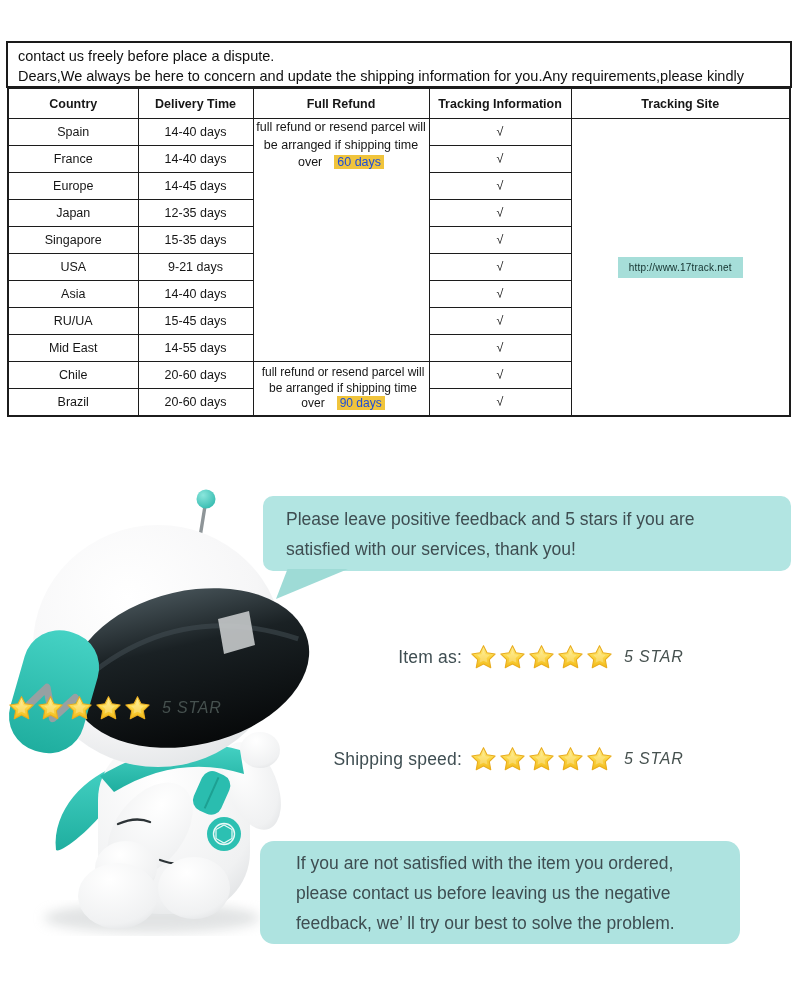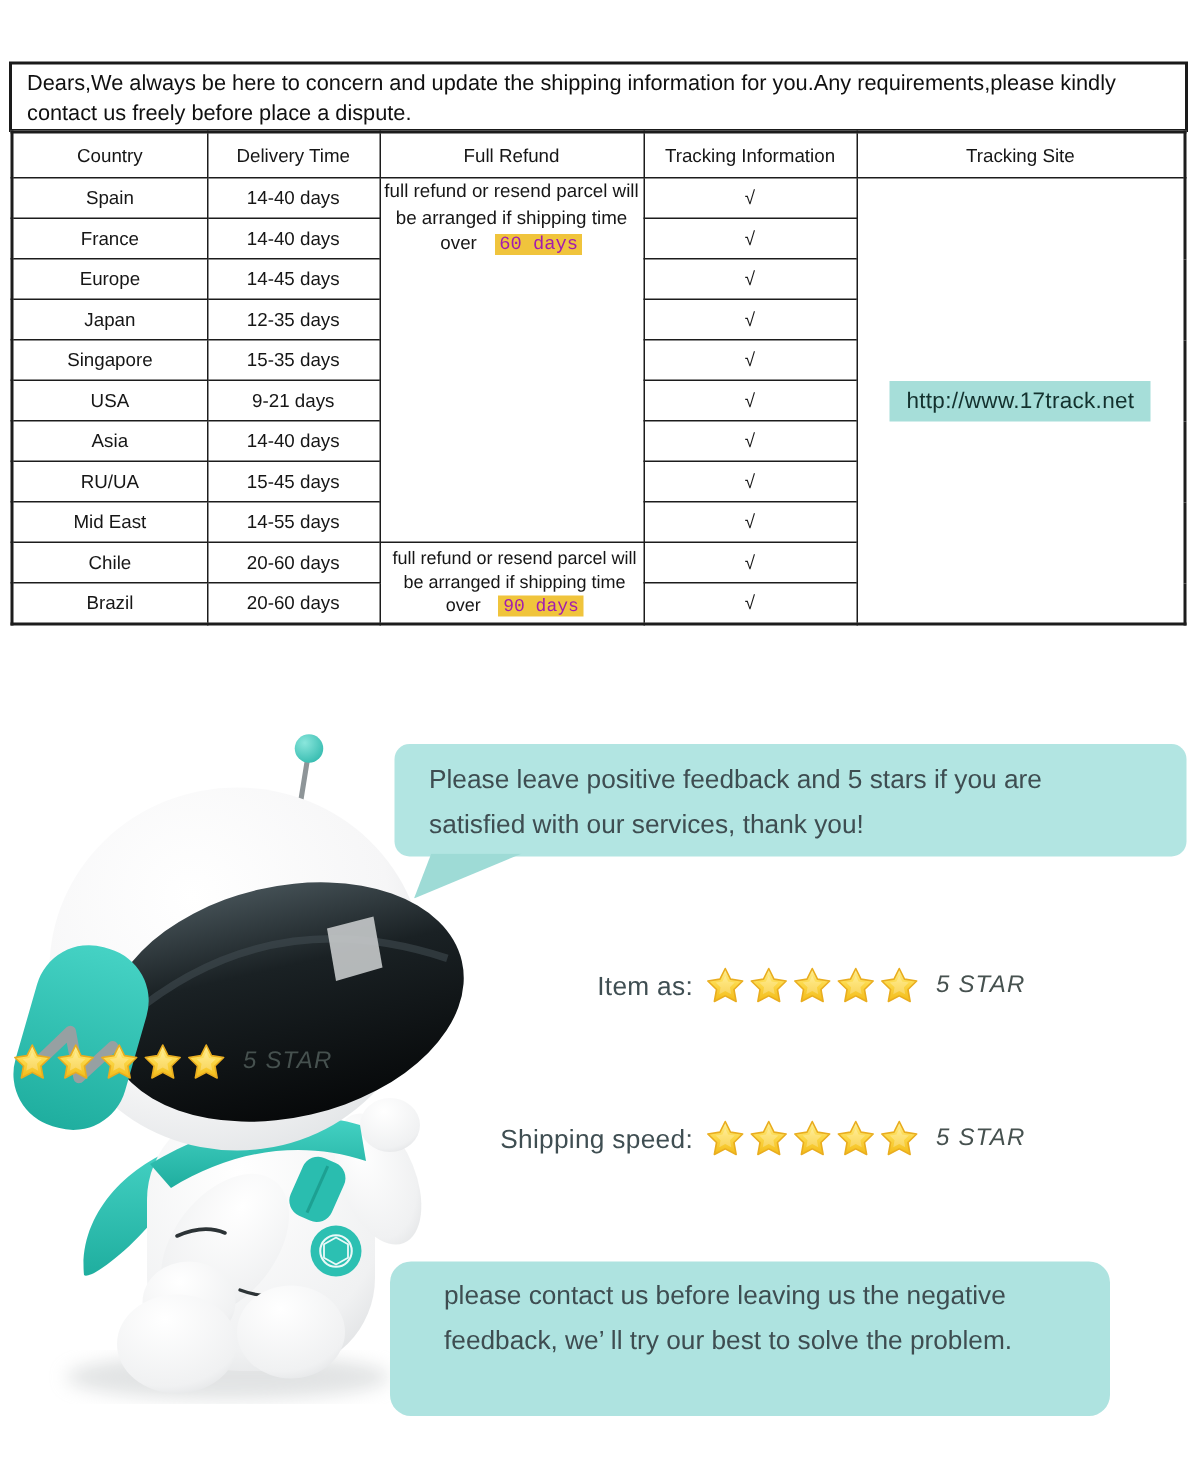--- a/index.html
+++ b/index.html
@@ -19,31 +19,31 @@
   
   table.shipping {
     position:absolute; left:7px; top:87px; width:782px;
     border-collapse:collapse; table-layout:fixed; background:#fff;
     border:2px solid #1c1c1c;
   }
   table.shipping th, table.shipping td {
     border:1.5px solid #1c1c1c; text-align:center; padding:0;
     font-size:12.5px; color:#161616; overflow:hidden;
   }
-  table.shipping thead th { height:29px; font-weight:normal; }
+  table.shipping thead th { height:29px; font-weight:bold; }
   table.shipping tbody td { height:26px; }
   td.refund-cell {
     vertical-align:top; text-align:left; padding:60px 5px 0 8px;
     font-size:12.5px; line-height:17.5px; color:#222;
   }
   td.refund-cell.small { padding:3px 3px 0 7px; font-size:12px; line-height:15.5px; }
-  .hl { background:#f0c43c; padding:0 3px; margin-left:12px; color:#a21caf;font-family:Liberation Mono, monospace; }
+  .hl { background:#f0c43c; padding:0 3px; margin-left:12px; color:#1d4ed8; }
   .track-link {
     display:inline-block; background:#a6ded9; padding:5px 11px;
-    font-size:15px; color:#13312e; letter-spacing:.2px;
+    font-size:10px; color:#13312e; letter-spacing:.2px;
   }
 
   
   svg.robot { position:absolute; left:0; top:478px; width:312px; height:475px; }
 
   
   .bubble {
     position:absolute; left:263px; top:496px; width:528px; height:75px;
     box-sizing:border-box; background:#b2e5e2; border-radius:10px;
     padding:8px 15px 0 23px; font-size:17.5px; line-height:30px; color:#3e4d51;
@@ -77,22 +77,22 @@
   <defs>
     <linearGradient id="sg" x1="0" y1="0" x2="0" y2="1">
       <stop offset="0" stop-color="#fdf0a0"></stop>
       <stop offset="0.45" stop-color="#fcd94a"></stop>
       <stop offset="1" stop-color="#f3bb18"></stop>
     </linearGradient>
   </defs>
 </svg>
 
 <div class="notice-box">
+  <div class="notice-line">contact us freely before place a dispute.</div>
   <div class="notice-line">Dears,We always be here to concern and update the shipping information for you.Any requirements,please kindly</div>
-  <div class="notice-line">contact us freely before place a dispute.</div>
 </div>
 
 <table class="shipping">
   <colgroup>
       <col style="width:130px">
       <col style="width:115px">
       <col style="width:176px">
       <col style="width:142px">
       <col style="width:219px">
     </colgroup>
@@ -339,15 +339,16 @@
   <svg viewBox="0 0 24 24">
     <path d="M12 2.2 L14.9 8.1 L21.6 9.1 L16.8 13.8 L18 20.4 L12 17.3 L6 20.4 L7.2 13.8 L2.4 9.1 L9.1 8.1 Z" fill="url(#sg)" stroke="#e9ad1f" stroke-width="0.9" stroke-linejoin="round"></path>
     <path d="M12 6 L13.6 9.4 L17.3 9.9 L14.6 12.6 L15.3 16.4 L12 14.6 L8.7 16.4 L9.4 12.6 L6.7 9.9 L10.4 9.4 Z" fill="#ffffff" opacity="0.25"></path>
   </svg>
 </div>
     <div class="rating-suffix">5 STAR</div>
   </div>
 </div>
 
 <div class="bottom-note">
+  <div class="note-line">If you are not satisfied with the item you ordered,</div>
   <div class="note-line">please contact us before leaving us the negative</div>
   <div class="note-line">feedback, we’ ll try our best to solve the problem.</div>
 </div>
 
 </body></html>

